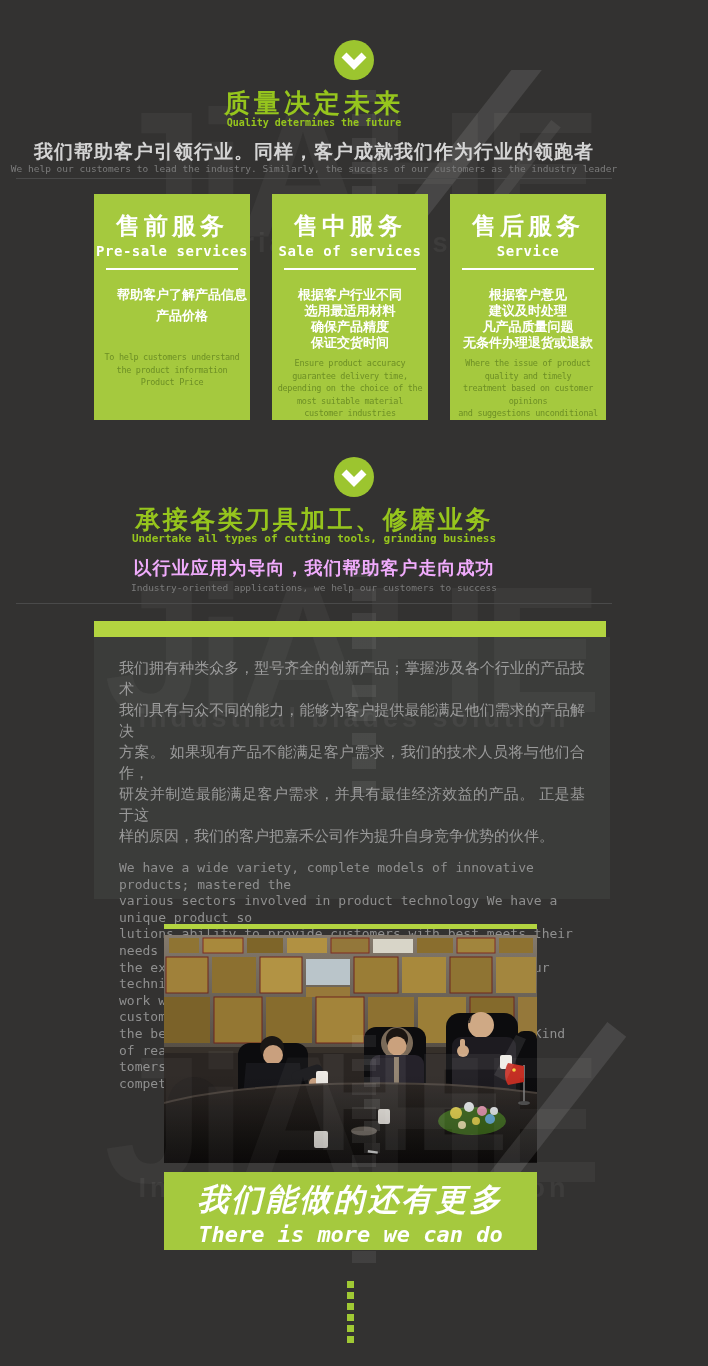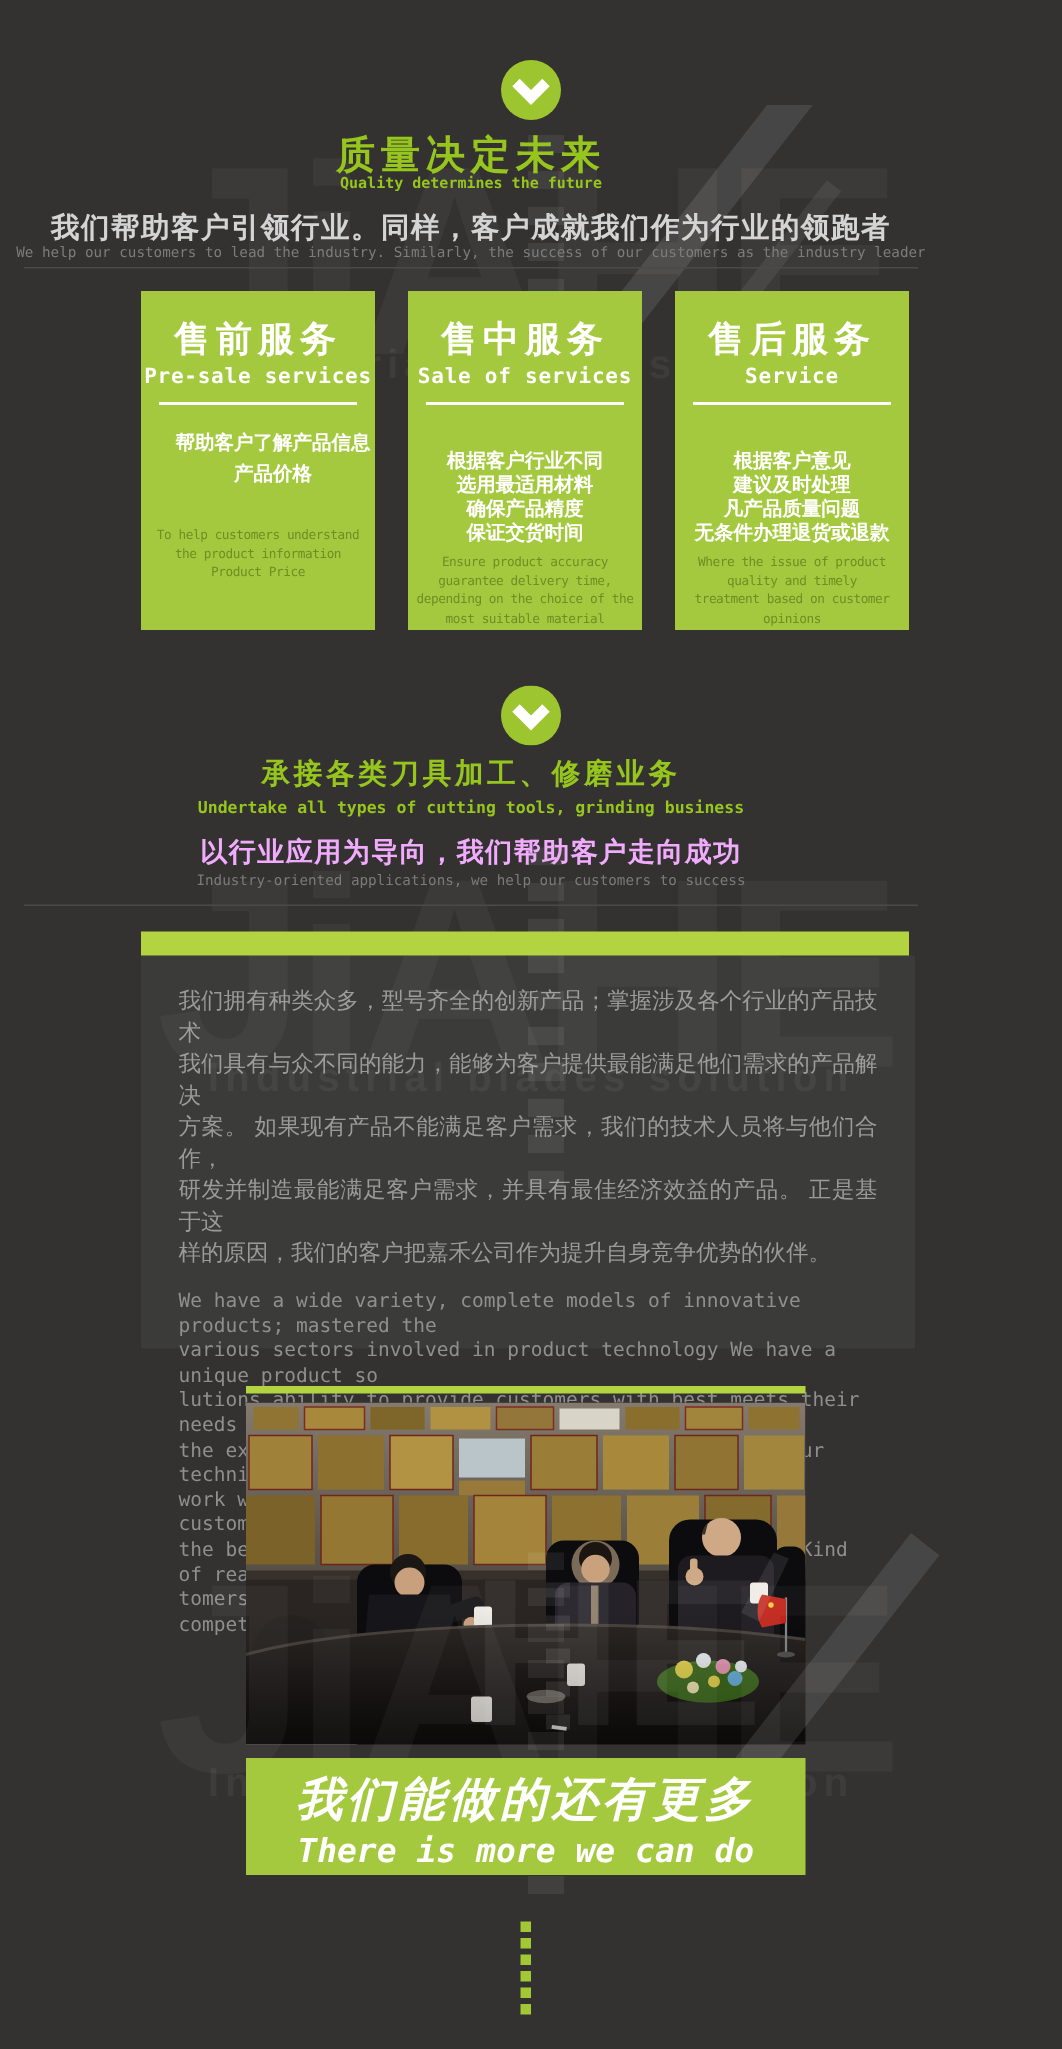--- a/index.html
+++ b/index.html
@@ -32,28 +32,28 @@
   .title-cn1{top:86px;font-size:26px;font-weight:bold;letter-spacing:4px;}
   .sub-en1{top:117px;font-size:10px;font-weight:bold;letter-spacing:0;}
   .lead-cn1{top:139px;font-size:19px;font-weight:bold;letter-spacing:1px;color:#d4d4d4;}
   .lead-en1{top:163px;font-size:9.5px;color:#7c7c7c;}
 
   .cards{position:absolute;left:94px;top:194px;display:flex;gap:22px;z-index:4;}
   .card{width:156px;height:226px;background:#a5c93e;box-sizing:border-box;text-align:center;overflow:hidden;}
   .card-title{margin-top:16px;font-size:24px;font-weight:bold;letter-spacing:4px;color:#fff;}
   .card-sub{margin-top:1px;font-size:14px;font-weight:bold;letter-spacing:0.5px;color:#fff;}
   .card-hr{margin:9px 12px 0;border-top:2px solid #fff;}
-  .card-cn{margin-top:29px;height:64px;font-size:13px;font-weight:bold;color:#fff;
+  .card-cn{margin-top:17px;height:64px;font-size:13px;font-weight:bold;color:#fff;
            line-height:16px;white-space:pre-line;}
   .card:first-child .card-cn{line-height:21px;margin-top:14px;height:61px;padding-left:20px;}
   .card-en{margin-top:6px;font-size:8.5px;letter-spacing:-0.3px;line-height:12.5px;
            color:#6d8f25;white-space:pre-line;}
 
   
-  .title-cn2{top:503px;font-size:19px;font-weight:bold;letter-spacing:2.5px;}
+  .title-cn2{top:503px;font-size:25px;font-weight:bold;letter-spacing:2.5px;}
   .sub-en2{top:532px;font-size:11px;font-weight:bold;}
   .lead-cn2{top:556px;font-size:18px;font-weight:bold;letter-spacing:1px;color:#f0abfc;}
   .lead-en2{top:582px;font-size:9.5px;color:#7a7a7a;}
 
   .greenbar{position:absolute;left:94px;top:621px;width:512px;height:16px;background:#b3d440;z-index:4;}
   .panel{position:absolute;left:94px;top:637px;width:516px;height:262px;background:#3b3c3a;z-index:2;}
   .para-cn{margin:20px 25px 0;font-size:15px;line-height:21px;color:#9a9a9a;
            white-space:pre-line;text-align:justify;}
   .para-en{margin:14px 25px 0;font-size:13px;line-height:16.6px;color:#8f8f8f;white-space:pre-line;}
 

